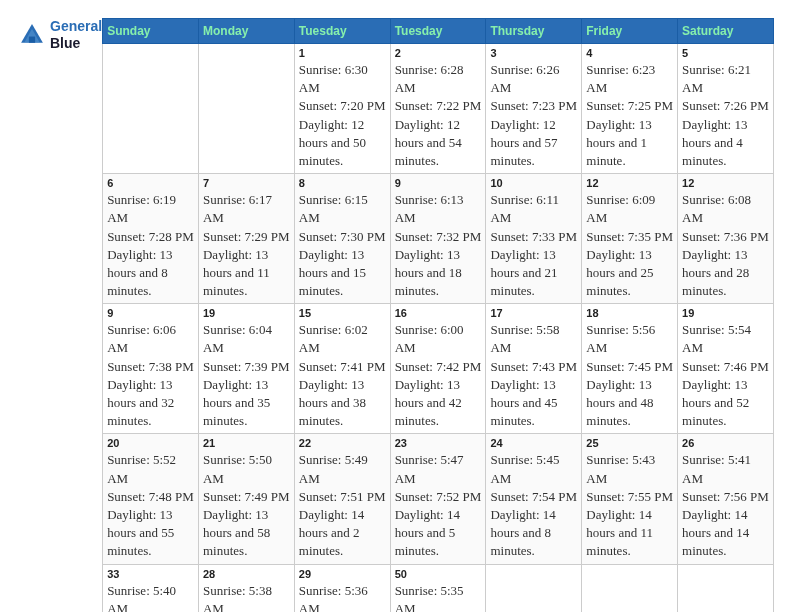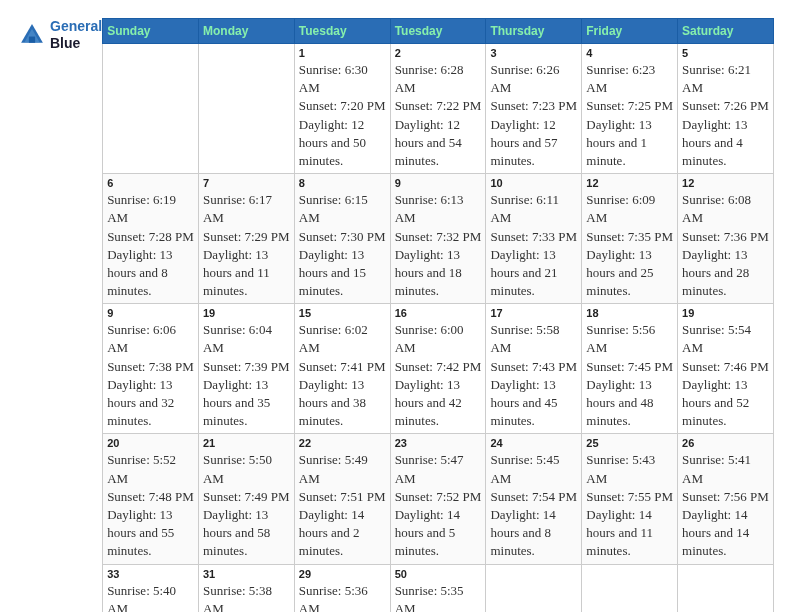--- a/index.html
+++ b/index.html
@@ -244,21 +244,21 @@
             <span class="day-num">26</span>
             <div class="day-info">Sunrise: 5:41 AM<br>Sunset: 7:56 PM<br>Daylight: 14 hours and 14 minutes.</div>
           </td>
         </tr>
         <tr>
           <td>
             <span class="day-num">33</span>
             <div class="day-info">Sunrise: 5:40 AM<br>Sunset: 7:58 PM<br>Daylight: 14 hours and 18 minutes.</div>
           </td>
           <td>
-            <span class="day-num">31</span>
+            <span class="day-num">28</span>
             <div class="day-info">Sunrise: 5:38 AM<br>Sunset: 7:59 PM<br>Daylight: 14 hours and 21 minutes.</div>
           </td>
           <td>
             <span class="day-num">29</span>
             <div class="day-info">Sunrise: 5:36 AM<br>Sunset: 8:01 PM<br>Daylight: 14 hours and 24 minutes.</div>
           </td>
           <td>
             <span class="day-num">50</span>
             <div class="day-info">Sunrise: 5:35 AM<br>Sunset: 8:02 PM<br>Daylight: 14 hours and 27 minutes.</div>
           </td>

